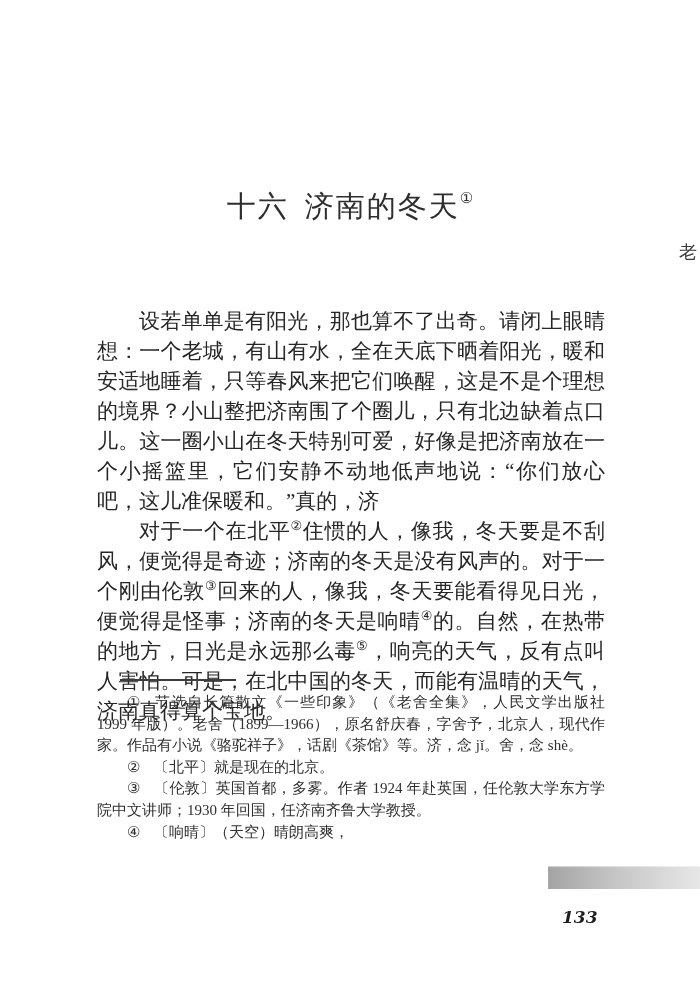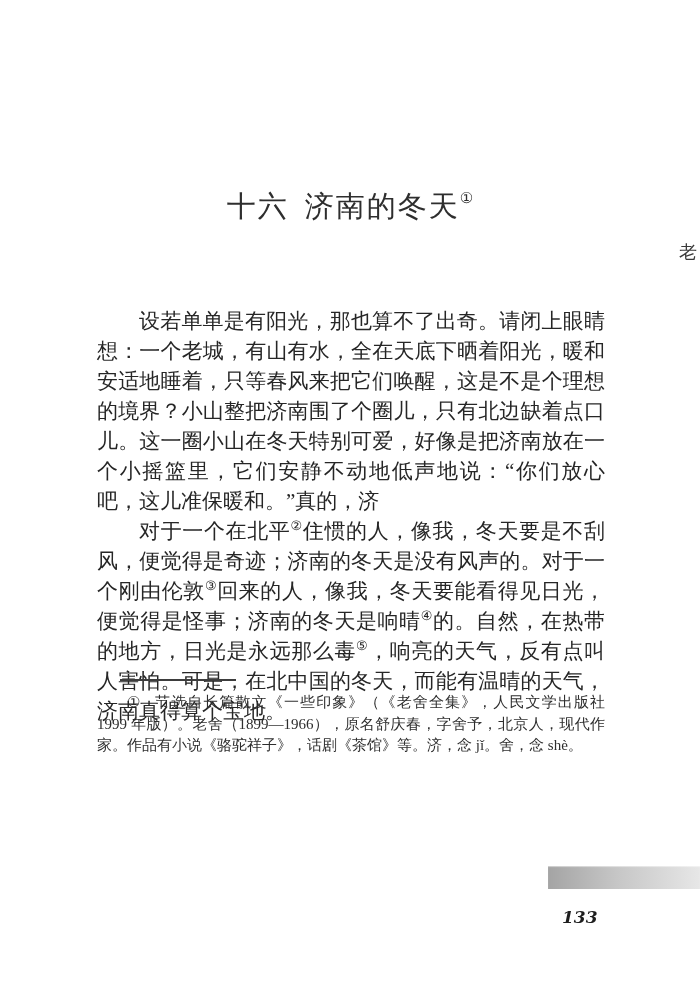--- a/index.html
+++ b/index.html
@@ -106,19 +106,22 @@
 
   <div class="body-text">
       <p>设若单单是有阳光，那也算不了出奇。请闭上眼睛想：一个老城，有山有水，全在天底下晒着阳光，暖和安适地睡着，只等春风来把它们唤醒，这是不是个理想的境界？小山整把济南围了个圈儿，只有北边缺着点口儿。这一圈小山在冬天特别可爱，好像是把济南放在一个小摇篮里，它们安静不动地低声地说：“你们放心吧，这儿准保暖和。”真的，济</p>
       <p>对于一个在北平<sup>②</sup>住惯的人，像我，冬天要是不刮风，便觉得是奇迹；济南的冬天是没有风声的。对于一个刚由伦敦<sup>③</sup>回来的人，像我，冬天要能看得见日光，便觉得是怪事；济南的冬天是响晴<sup>④</sup>的。自然，在热带的地方，日光是永远那么毒<sup>⑤</sup>，响亮的天气，反有点叫人害怕。可是，在北中国的冬天，而能有温晴的天气，济南真得算个宝地。</p>
     </div>
 
   <div class="fn-rule"></div>
 
   <div class="footnotes">
       <p><span class="fn-mark">①</span>节选自长篇散文《一些印象》（《老舍全集》，人民文学出版社 1999 年版）。老舍（1899—1966），原名舒庆春，字舍予，北京人，现代作家。作品有小说《骆驼祥子》，话剧《茶馆》等。济，念 jǐ。舍，念 shè。</p>
+      <p><span class="fn-mark">②</span>〔北平〕就是现在的北京。</p>
+      <p><span class="fn-mark">③</span>〔伦敦〕英国首都，多雾。作者 1924 年赴英国，任伦敦大学东方学院中文讲师；1930 年回国，任济南齐鲁大学教授。</p>
+      <p><span class="fn-mark">④</span>〔响晴〕（天空）晴朗高爽，</p>
     </div>
 
   <div class="page-bar">
     <span class="page-num">133</span>
   </div>
 
 </div>
 
 </body></html>

